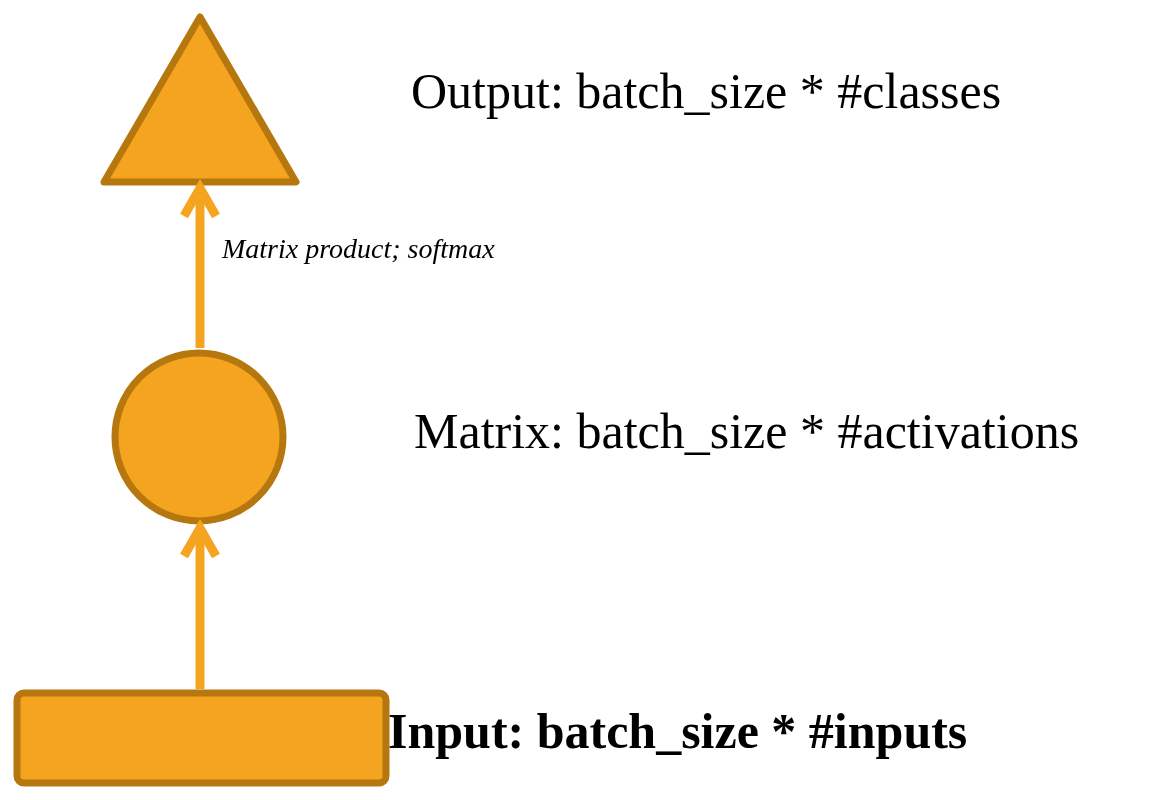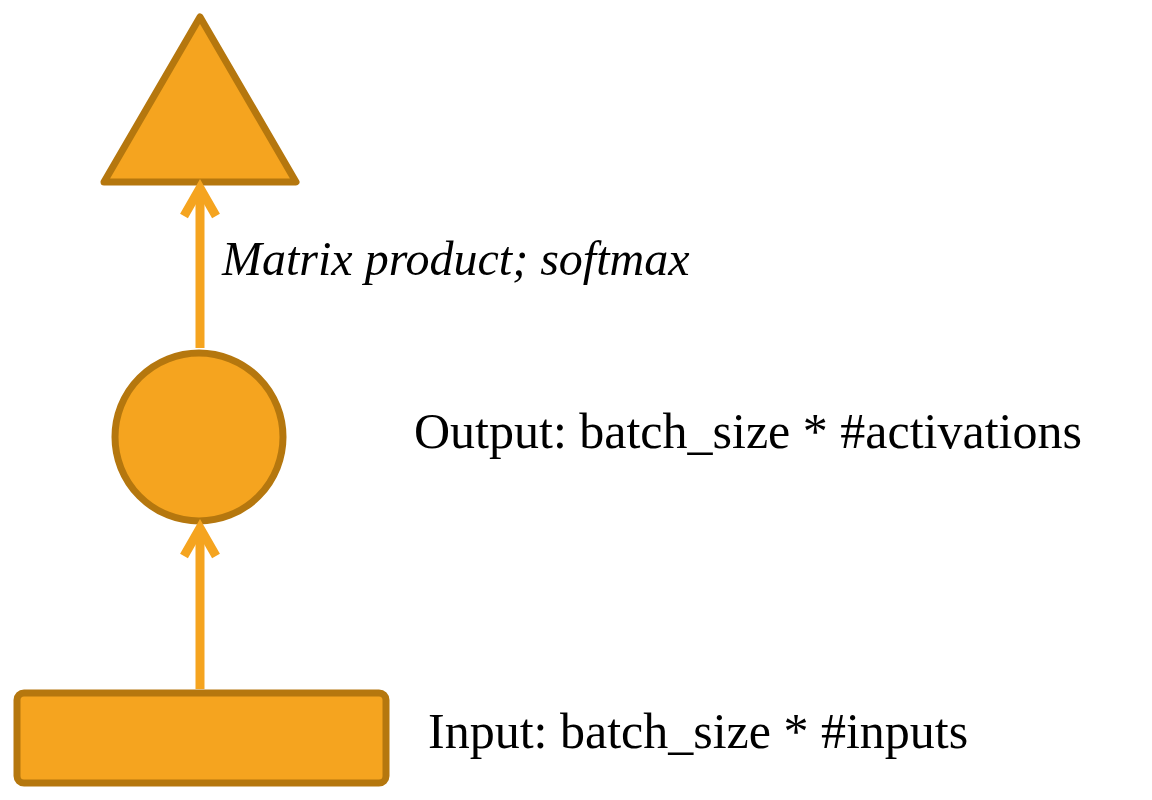--- a/index.html
+++ b/index.html
@@ -45,21 +45,21 @@
   .label {
     position: absolute;
     color: var(--text, #000000);
     font-size: 50px;
     line-height: 1;
     white-space: nowrap;
   }
   .edge-label {
     position: absolute;
     color: var(--text, #000000);
-    font-size: 48px;
+    font-size: 28px;
     font-style: italic;
     line-height: 1;
     white-space: nowrap;
   }
 </style>
 </head>
 <body>
 
 <div class="stage">
 
@@ -75,21 +75,22 @@
     <circle class="node" cx="199" cy="437" r="84"></circle>
 
     <g>
       <line class="arrow-line" x1="200" y1="689" x2="200" y2="532"></line>
       <polyline class="arrow-head" points="184,556 200,528 216,556"></polyline>
     </g>
 
     <rect class="node" x="17" y="693" width="369" height="90" rx="7"></rect>
   </svg>
 
+  <div class="label" style="left:411px; top:66px;">Output: batch_size * #classes</div>
 
-  <div class="label" style="left:414px; top:406px;">Output: batch_size * #activations</div>
+  <div class="label" style="left:414px; top:406px;">Matrix: batch_size * #activations</div>
 
-  <div class="label" style="left:428px; top:706px;">Input: batch_size * #inputs</div>
+  <div class="label" style="left:388px; top:706px;font-weight:bold;">Input: batch_size * #inputs</div>
 
   <div class="edge-label" style="left:222px; top:235px;">Matrix product; softmax</div>
 
 
 </div>
 
 </body></html>

